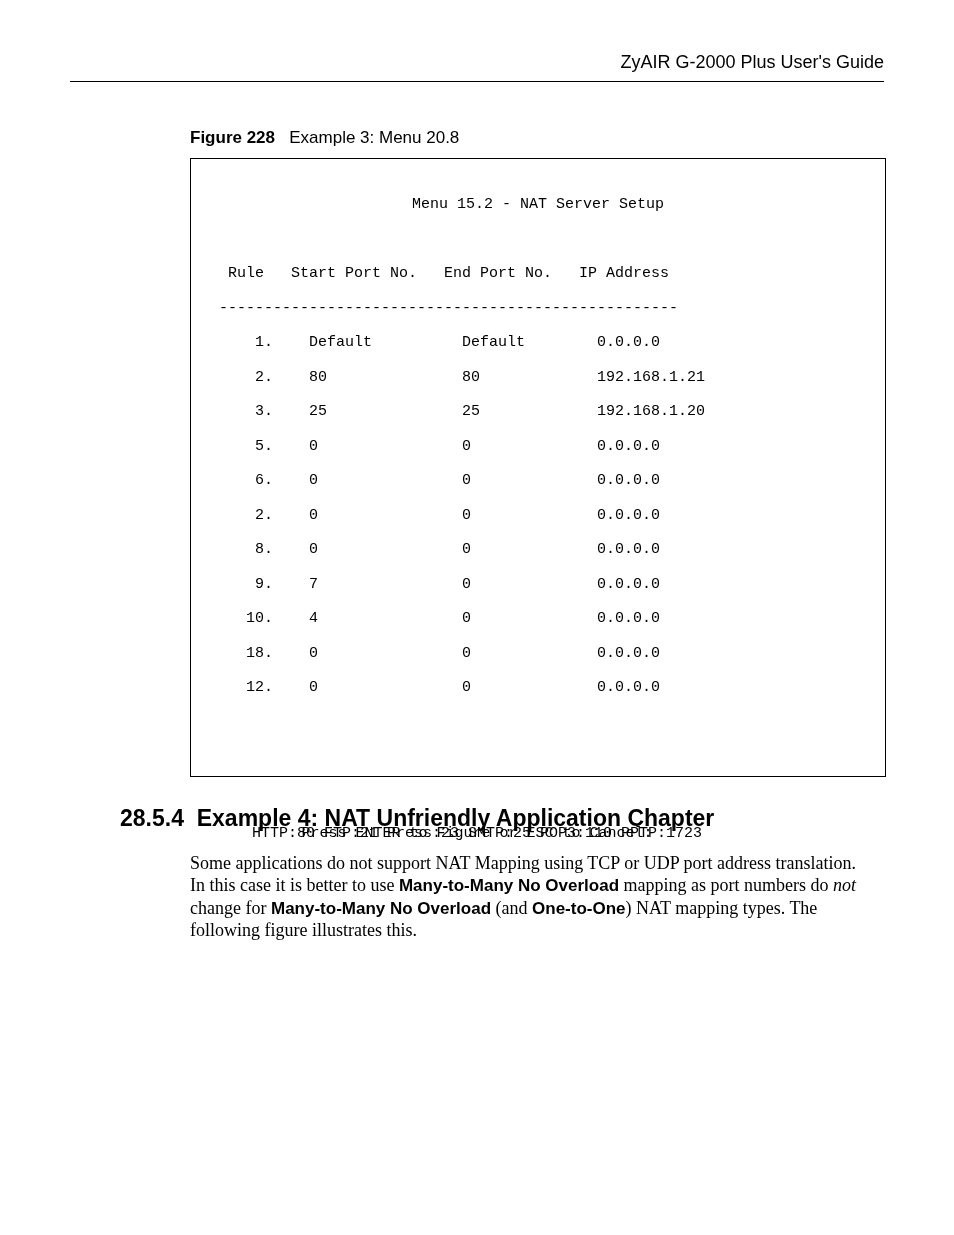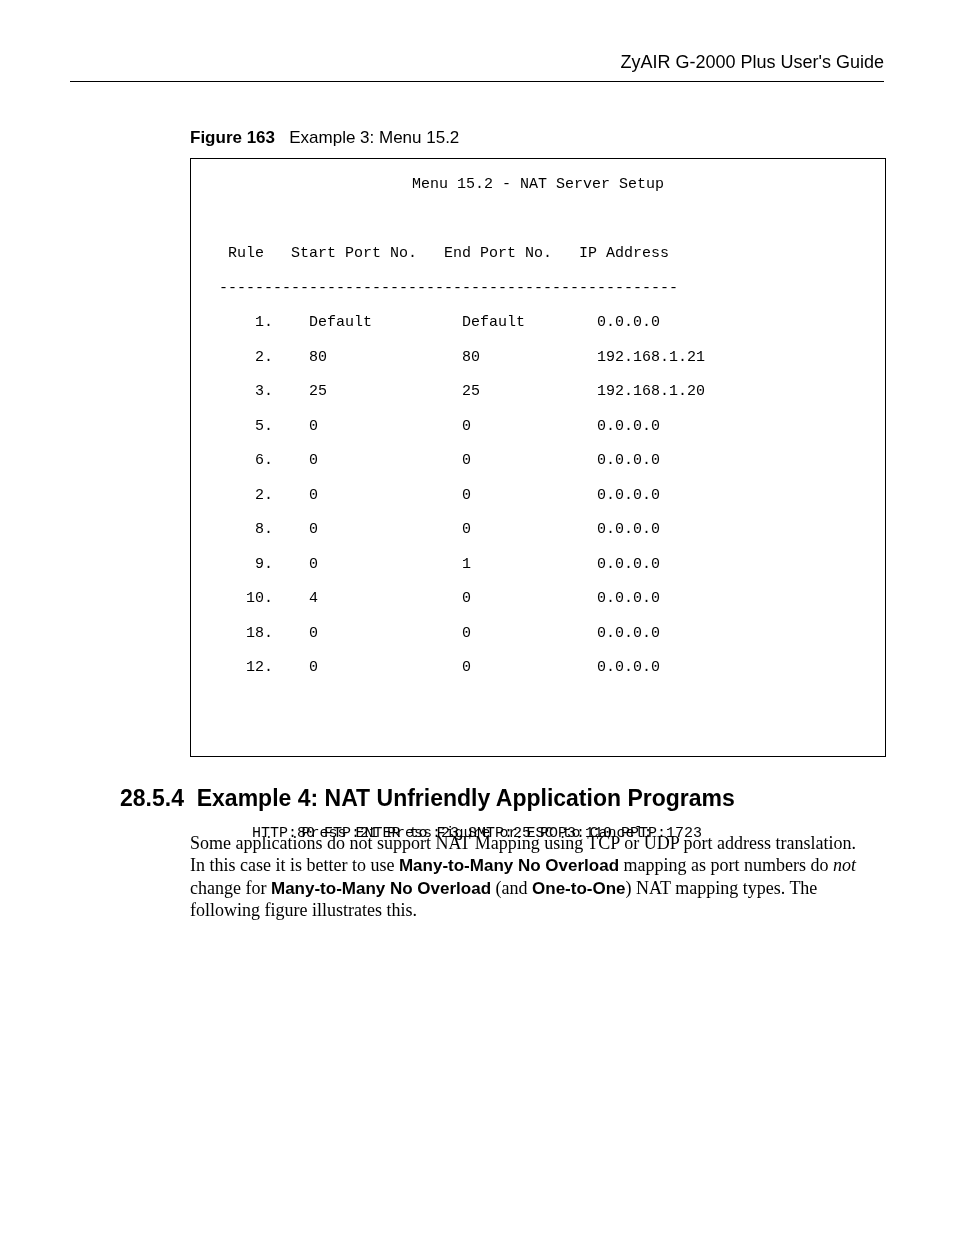--- a/index.html
+++ b/index.html
@@ -33,21 +33,21 @@
   .caption {
     font-family: Arial, Helvetica, sans-serif;
     font-size: 17px;
     margin-top: 46px;
     margin-left: 120px;
   }
   .caption .fig-label { font-weight: bold; }
   .console-box {
     border: 1px solid #000;
     margin: 10px 0 0 120px;
-    padding: 0 10px 10px 10px;
+    padding: 20px 10px 10px 10px;
     font-family: "Courier New", Courier, monospace;
     font-size: 15px;
     line-height: 1.15;
     white-space: pre;
     box-sizing: border-box;
     width: 696px;
   }
   .console-box .title { text-align: center; }
   .console-box .footer { text-align: center; }
   .heading {
@@ -81,45 +81,45 @@
 </style>
 </head>
 <body>
 
 <div class="page">
 
   <div class="header-right">ZyAIR G-2000 Plus User's Guide</div>
   <hr class="rule">
 
   <div class="caption">
-    <span class="fig-label">Figure 163</span>&nbsp;&nbsp;&nbsp;<span>Example 3: Menu 15.2</span>
+    <span class="fig-label">Figure 228</span>&nbsp;&nbsp;&nbsp;<span>Example 3: Menu 20.8</span>
   </div>
 
   <div class="console-box">
 <div class="title">Menu 15.2 - NAT Server Setup</div>
 <div> </div>
 <div>   Rule   Start Port No.   End Port No.   IP Address</div>
 <div>  ---------------------------------------------------</div>
 <div>      1.    Default          Default        0.0.0.0</div>
 <div>      2.    80               80             192.168.1.21</div>
 <div>      3.    25               25             192.168.1.20</div>
 <div>      5.    0                0              0.0.0.0</div>
 <div>      6.    0                0              0.0.0.0</div>
 <div>      2.    0                0              0.0.0.0</div>
 <div>      8.    0                0              0.0.0.0</div>
-<div>      9.    0                1              0.0.0.0</div>
+<div>      9.    7                0              0.0.0.0</div>
 <div>     10.    4                0              0.0.0.0</div>
 <div>     18.    0                0              0.0.0.0</div>
 <div>     12.    0                0              0.0.0.0</div>
 <div> </div>
 <div class="footer">Press ENTER to Figure or ESC to Cancel:</div>
 <div class="footer">HTTP:80 FTP:21 Press:23 SMTP:25 POP3:110 PPTP:1723</div></div>
 
   <div class="heading">
-    <span>28.5.4</span>&nbsp;&nbsp;<span>Example 4: NAT Unfriendly Application Programs</span>
+    <span>28.5.4</span>&nbsp;&nbsp;<span>Example 4: NAT Unfriendly Application Chapter</span>
   </div>
 
   <p class="body-text">
     <span>Some applications do not support NAT Mapping using TCP or UDP port address translation. In this case it is better to use </span><b>Many-to-Many No Overload</b><span> mapping as port numbers do </span><i>not</i><span> change for </span><b>Many-to-Many No Overload</b><span> (and </span><b>One-to-One</b><span>) NAT mapping types. The following figure illustrates this.</span>
   </p>
 
 
 </div>
 
 </body></html>

